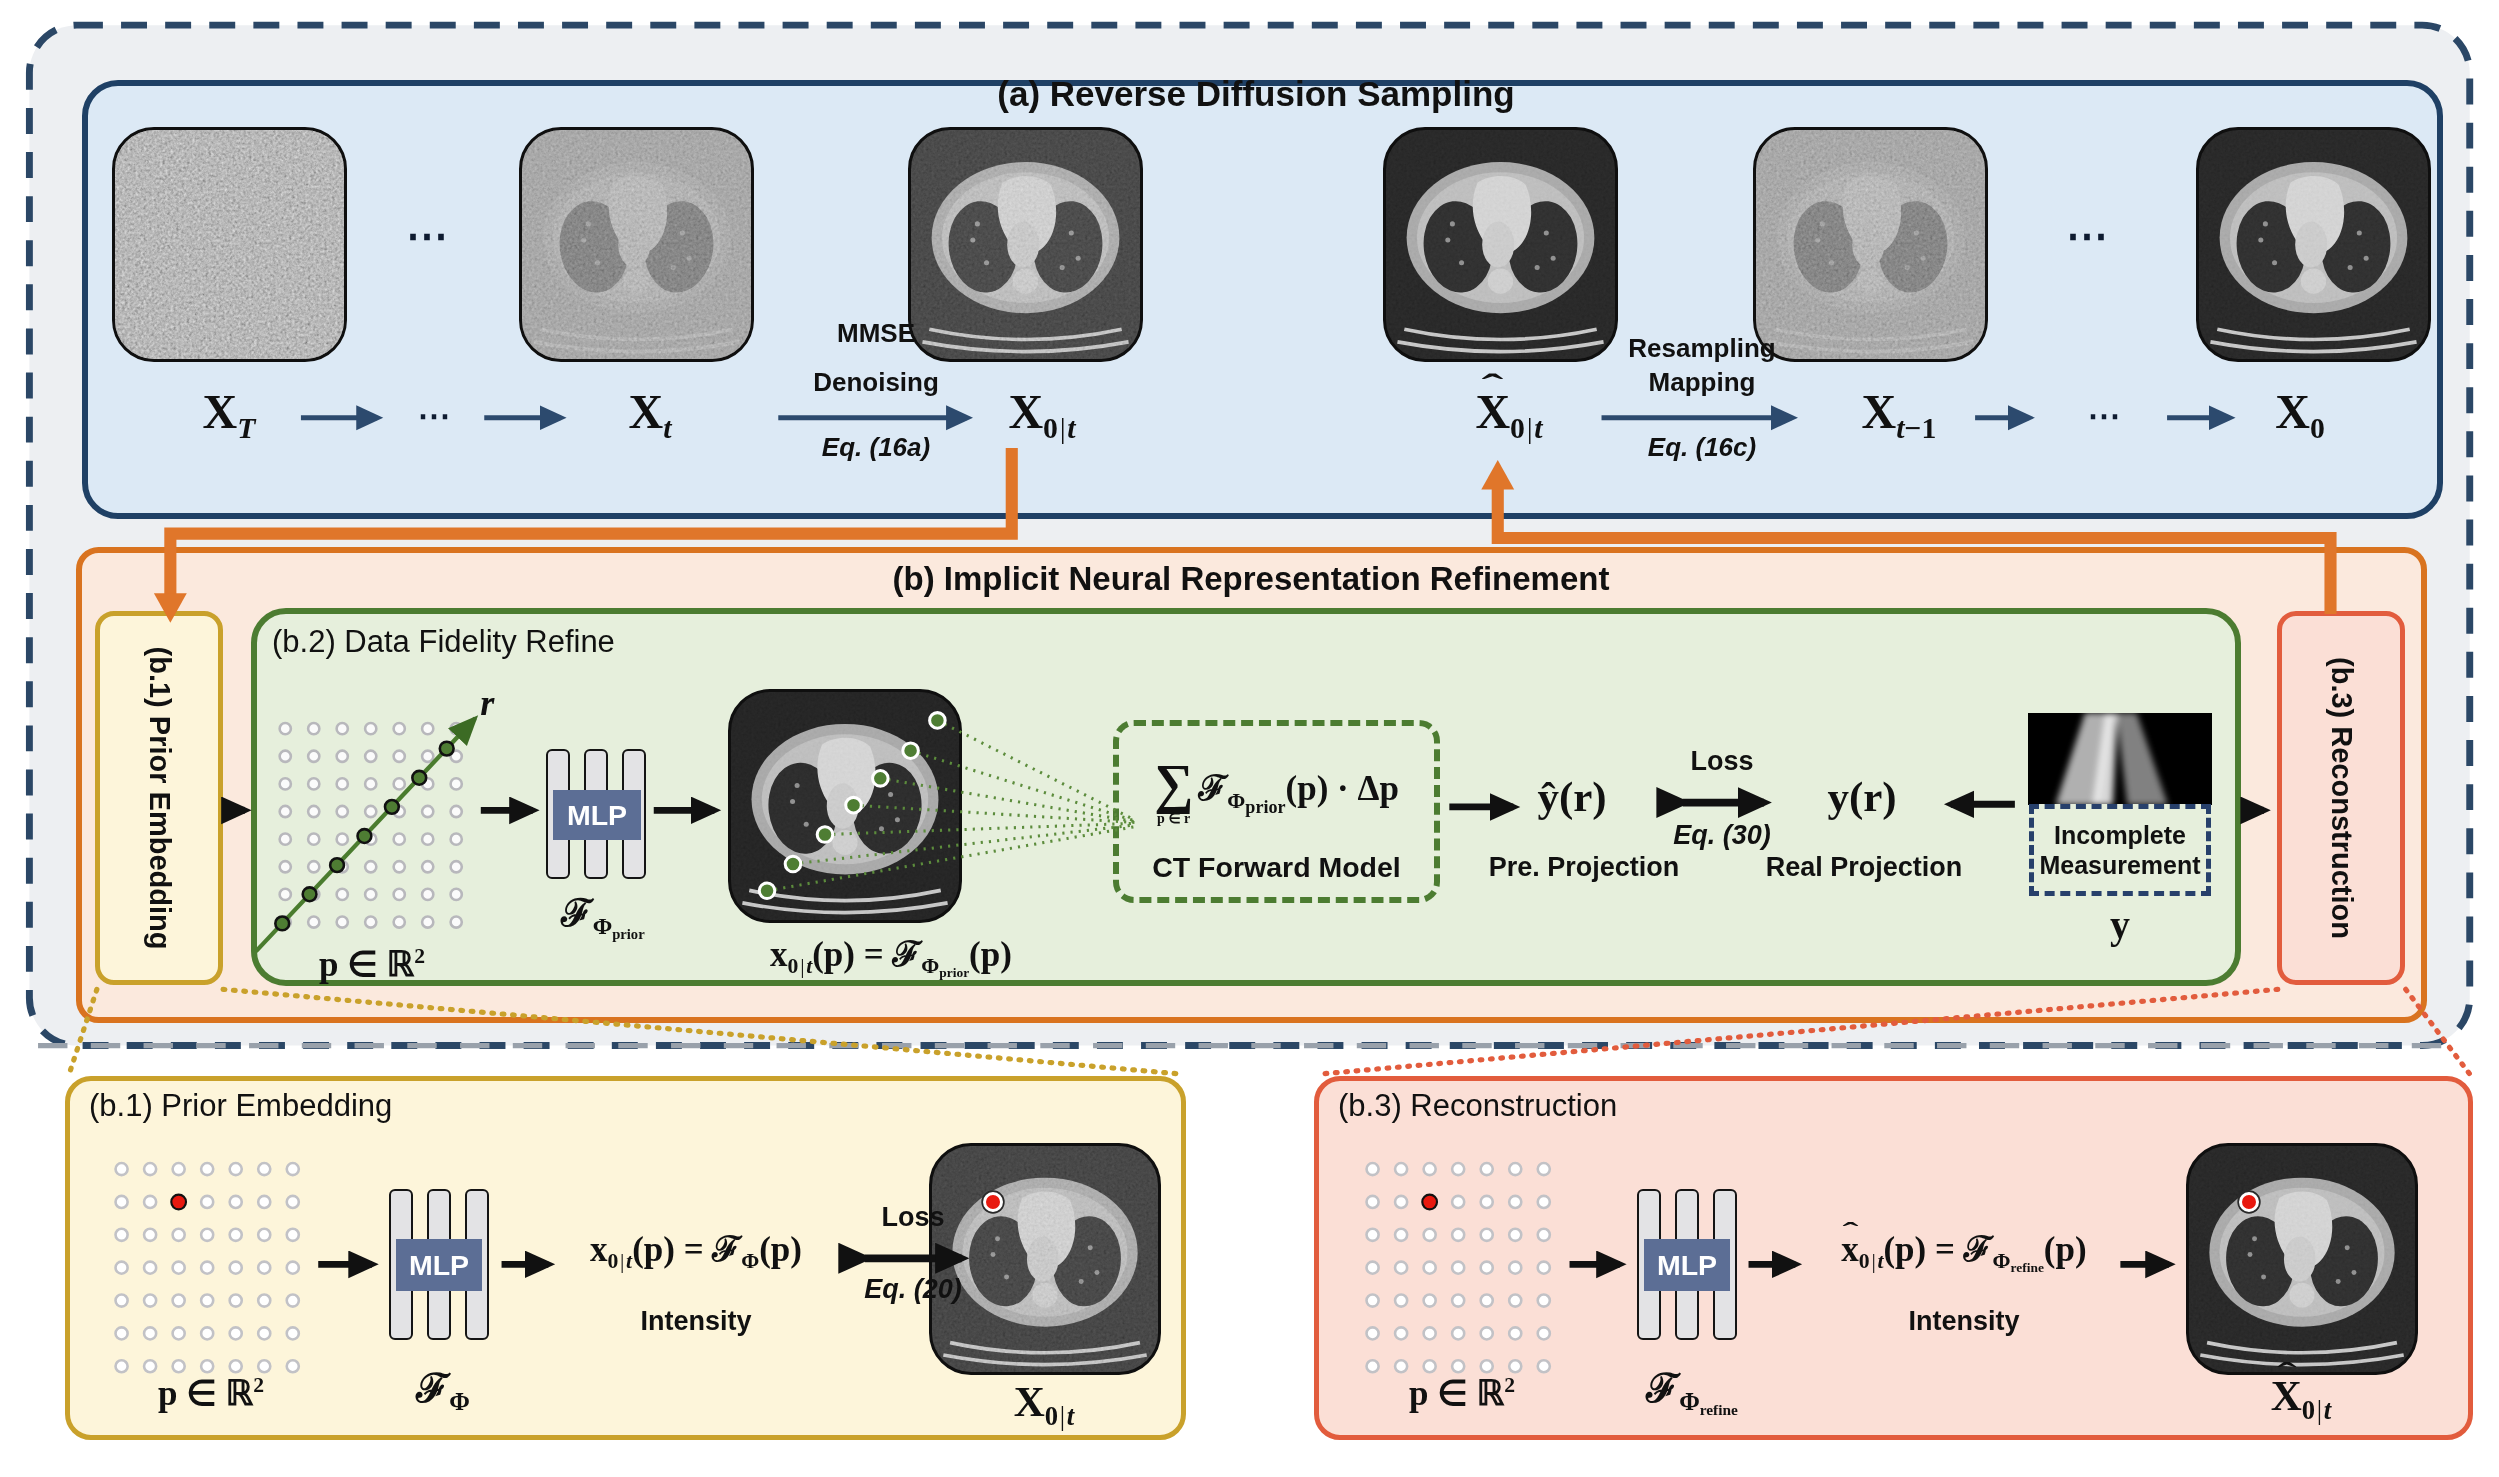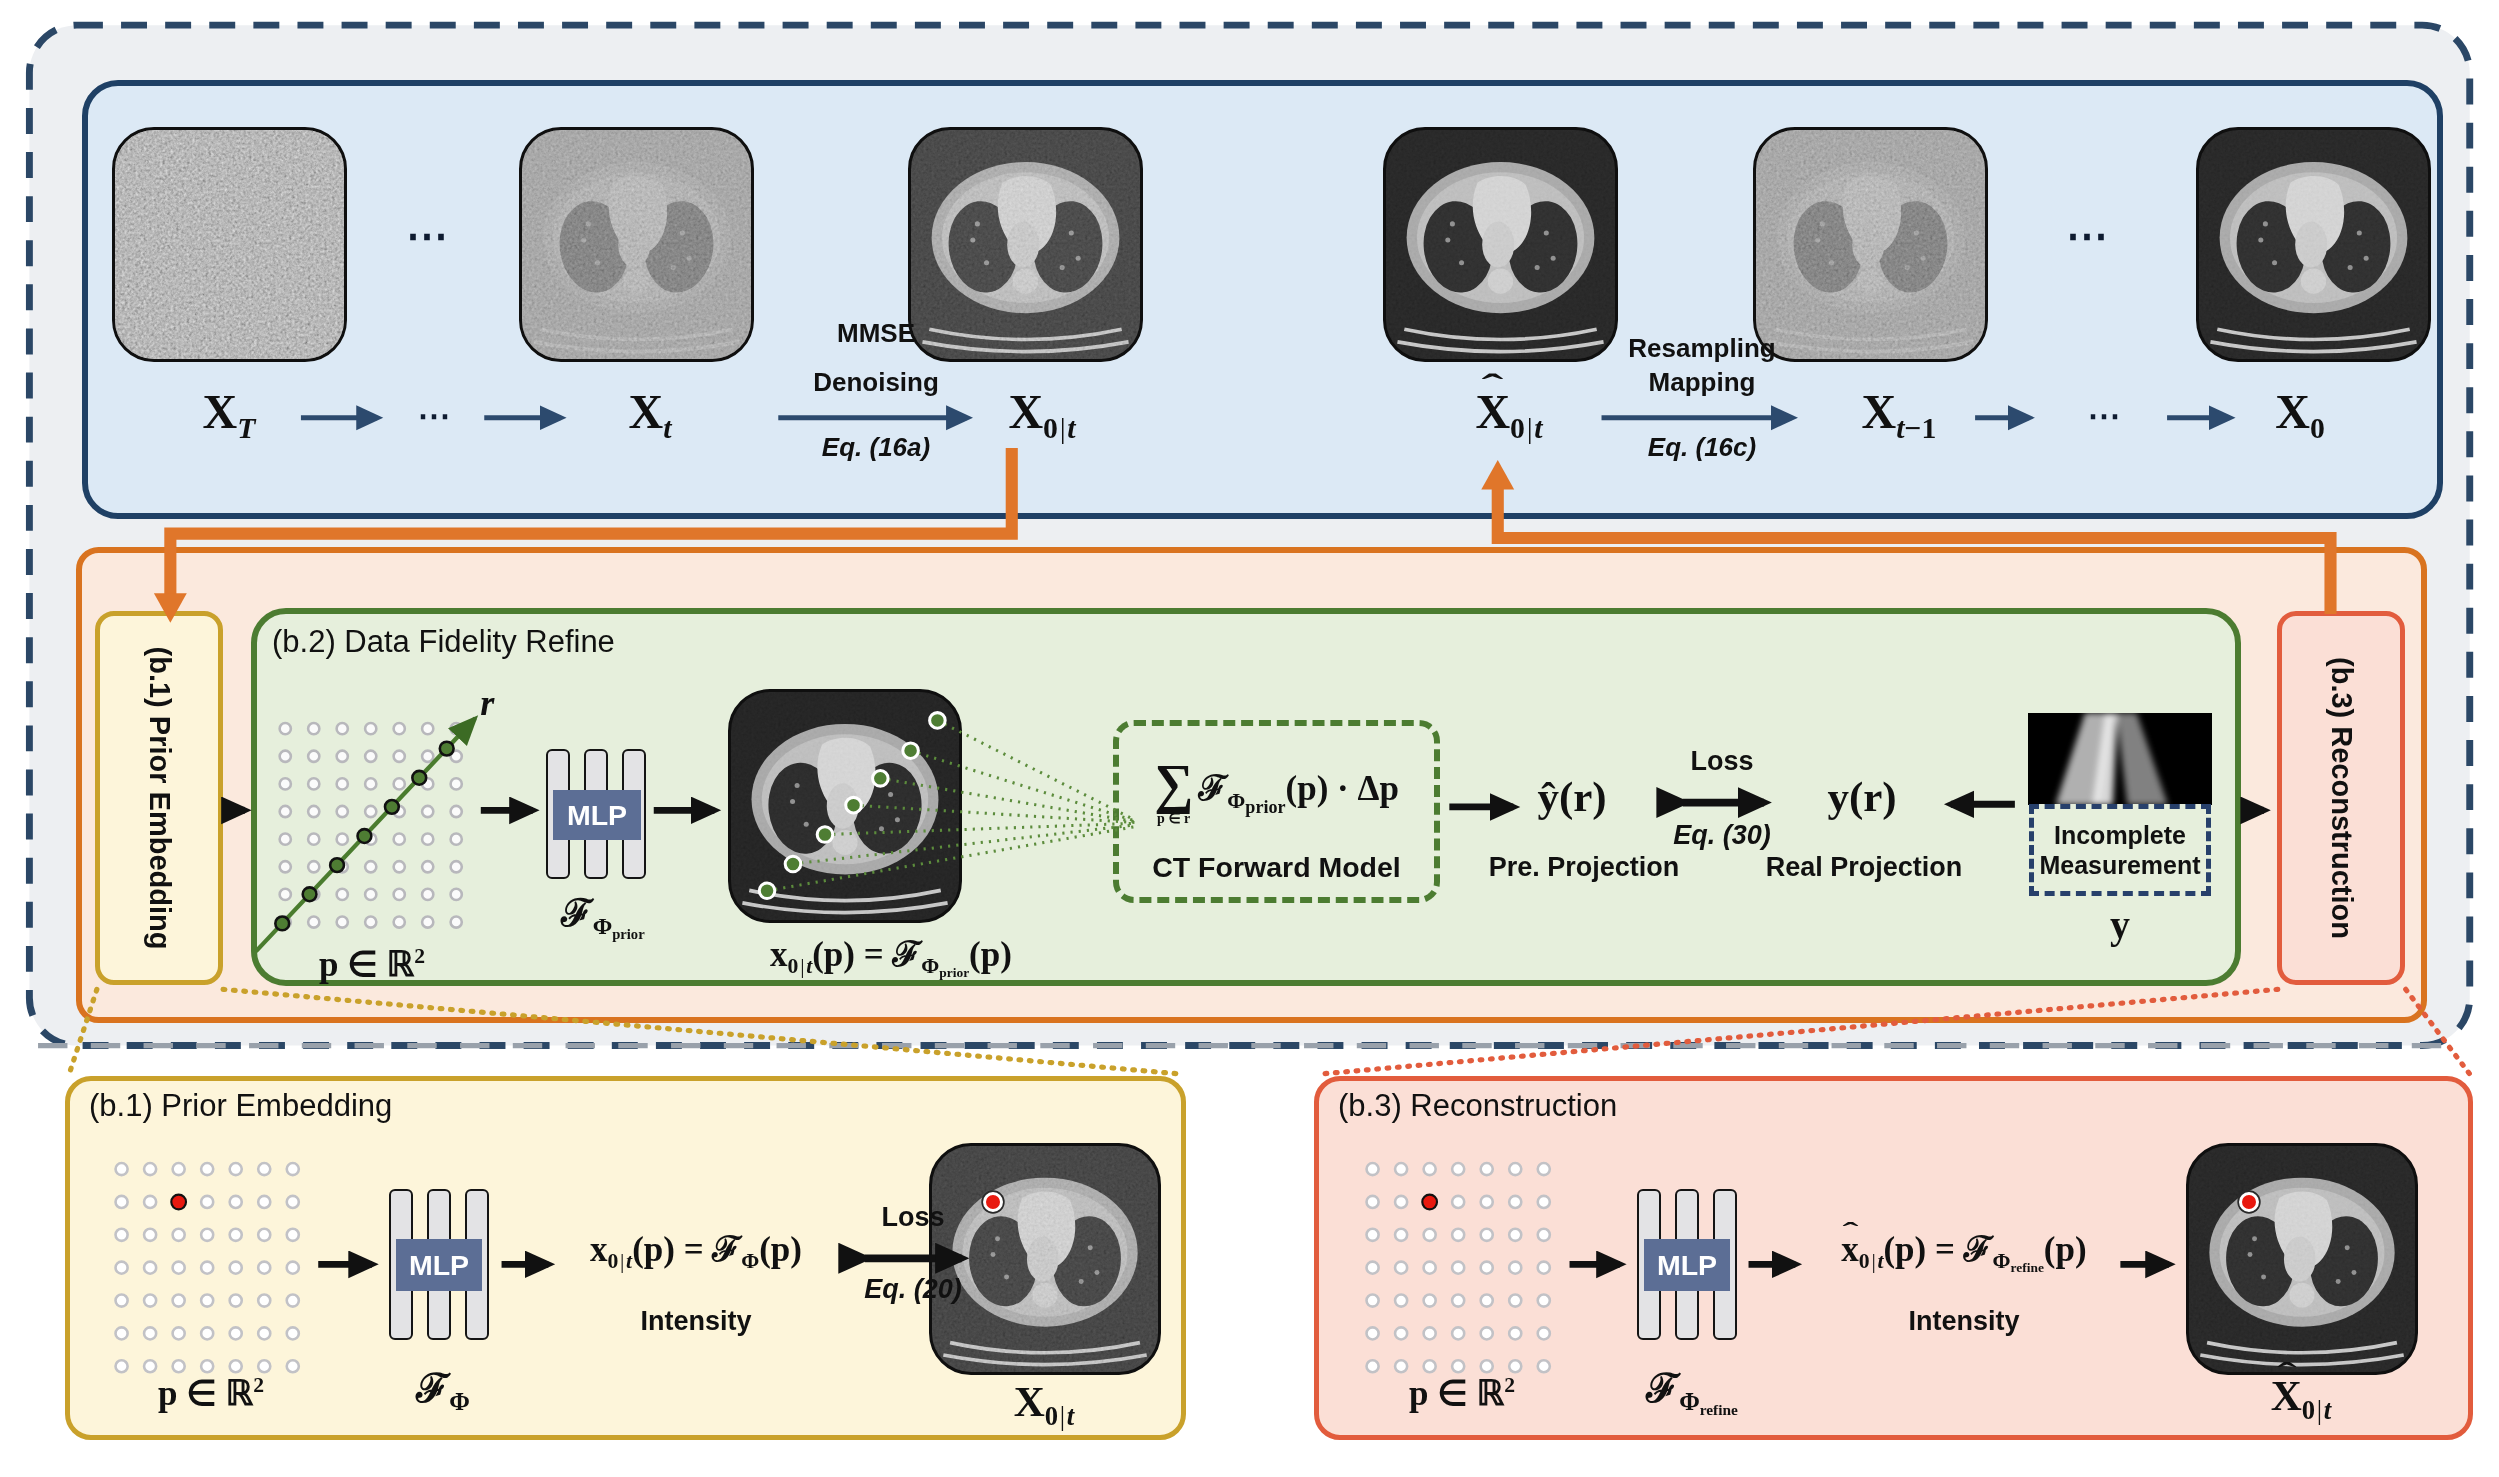--- a/index.html
+++ b/index.html
@@ -86,20 +86,21 @@
           <circle cx="66" cy="60" r="1.1" fill="#8d8d8d"></circle>
         <circle cx="73" cy="56" r="1.1" fill="#8d8d8d"></circle>
           <circle cx="29" cy="41" r="1.1" fill="#8d8d8d"></circle>
         <path d="M8,87 Q50,96 92,87" stroke="#c9c9c9" stroke-width="1.6" fill="none"></path>
         <path d="M5,92.5 Q50,101 95,92.5" stroke="#c9c9c9" stroke-width="1.6" fill="none"></path>
       </g>
     </defs>
   </svg>
 
   <div id="box-a" class="box"></div>
+  <div class="stitle" style="left:910px;top:74px;width:692px;text-align:center;">(a) Reverse Diffusion Sampling</div>
 
   <div class="ct" style="left:112px;top:127px;">
     <svg viewBox="0 0 100 100" preserveAspectRatio="none">
         <rect width="100" height="100" fill="#8e8e8e"></rect>
         <rect width="100" height="100" filter="url(#grain)" opacity="0.95"></rect>
       </svg>
   </div>
   <div class="dots" style="left:430px;top:211px;font-size:42px;">⋯</div>
   <div class="ct" style="left:519px;top:127px;">
     <svg viewBox="0 0 100 100" preserveAspectRatio="none">
@@ -153,20 +154,21 @@
   <div class="lab" style="left:1702px;top:333px;">Resampling</div>
   <div class="lab" style="left:1702px;top:367px;">Mapping</div>
   <div class="lab it" style="left:1702px;top:432px;">Eq. (16c)</div>
   <div class="math node" style="left:1899px;top:384px;">
     <span>X</span><sub><i>t</i><span>−1</span></sub></div>
   <div class="dots" style="left:2107px;top:396px;font-size:33px;">⋯</div>
   <div class="math node" style="left:2300px;top:384px;">
     <span>X</span><sub><span>0</span></sub></div>
 
   <div id="box-b" class="box"></div>
+  <div class="stitle" style="left:732px;top:560px;width:1038px;text-align:center;font-size:33px;">(b) Implicit Neural Representation Refinement</div>
 
   <div id="box-b1" class="box">
     <div class="vlabel">(b.1) Prior Embedding</div>
   </div>
   <div id="box-b3" class="box">
     <div class="vlabel">(b.3) Reconstruction</div>
   </div>
 
   <div id="box-b2" class="box"></div>
   <div class="btitle" style="left:272px;top:624px;">(b.2) Data Fidelity Refine</div>

